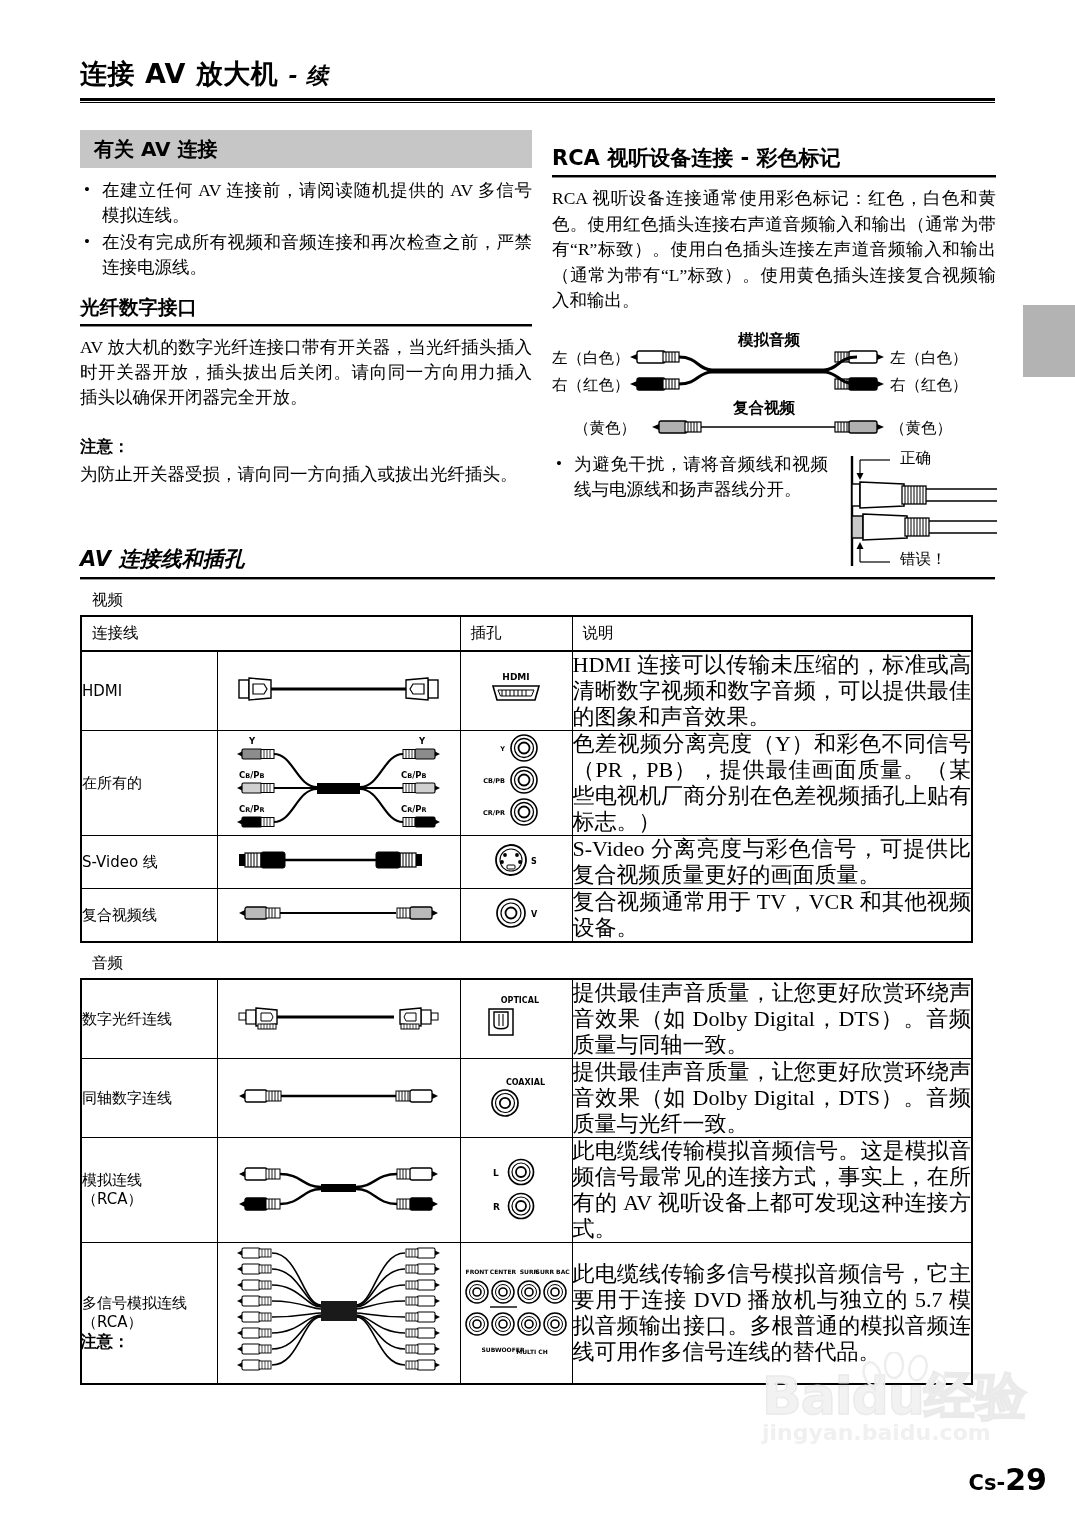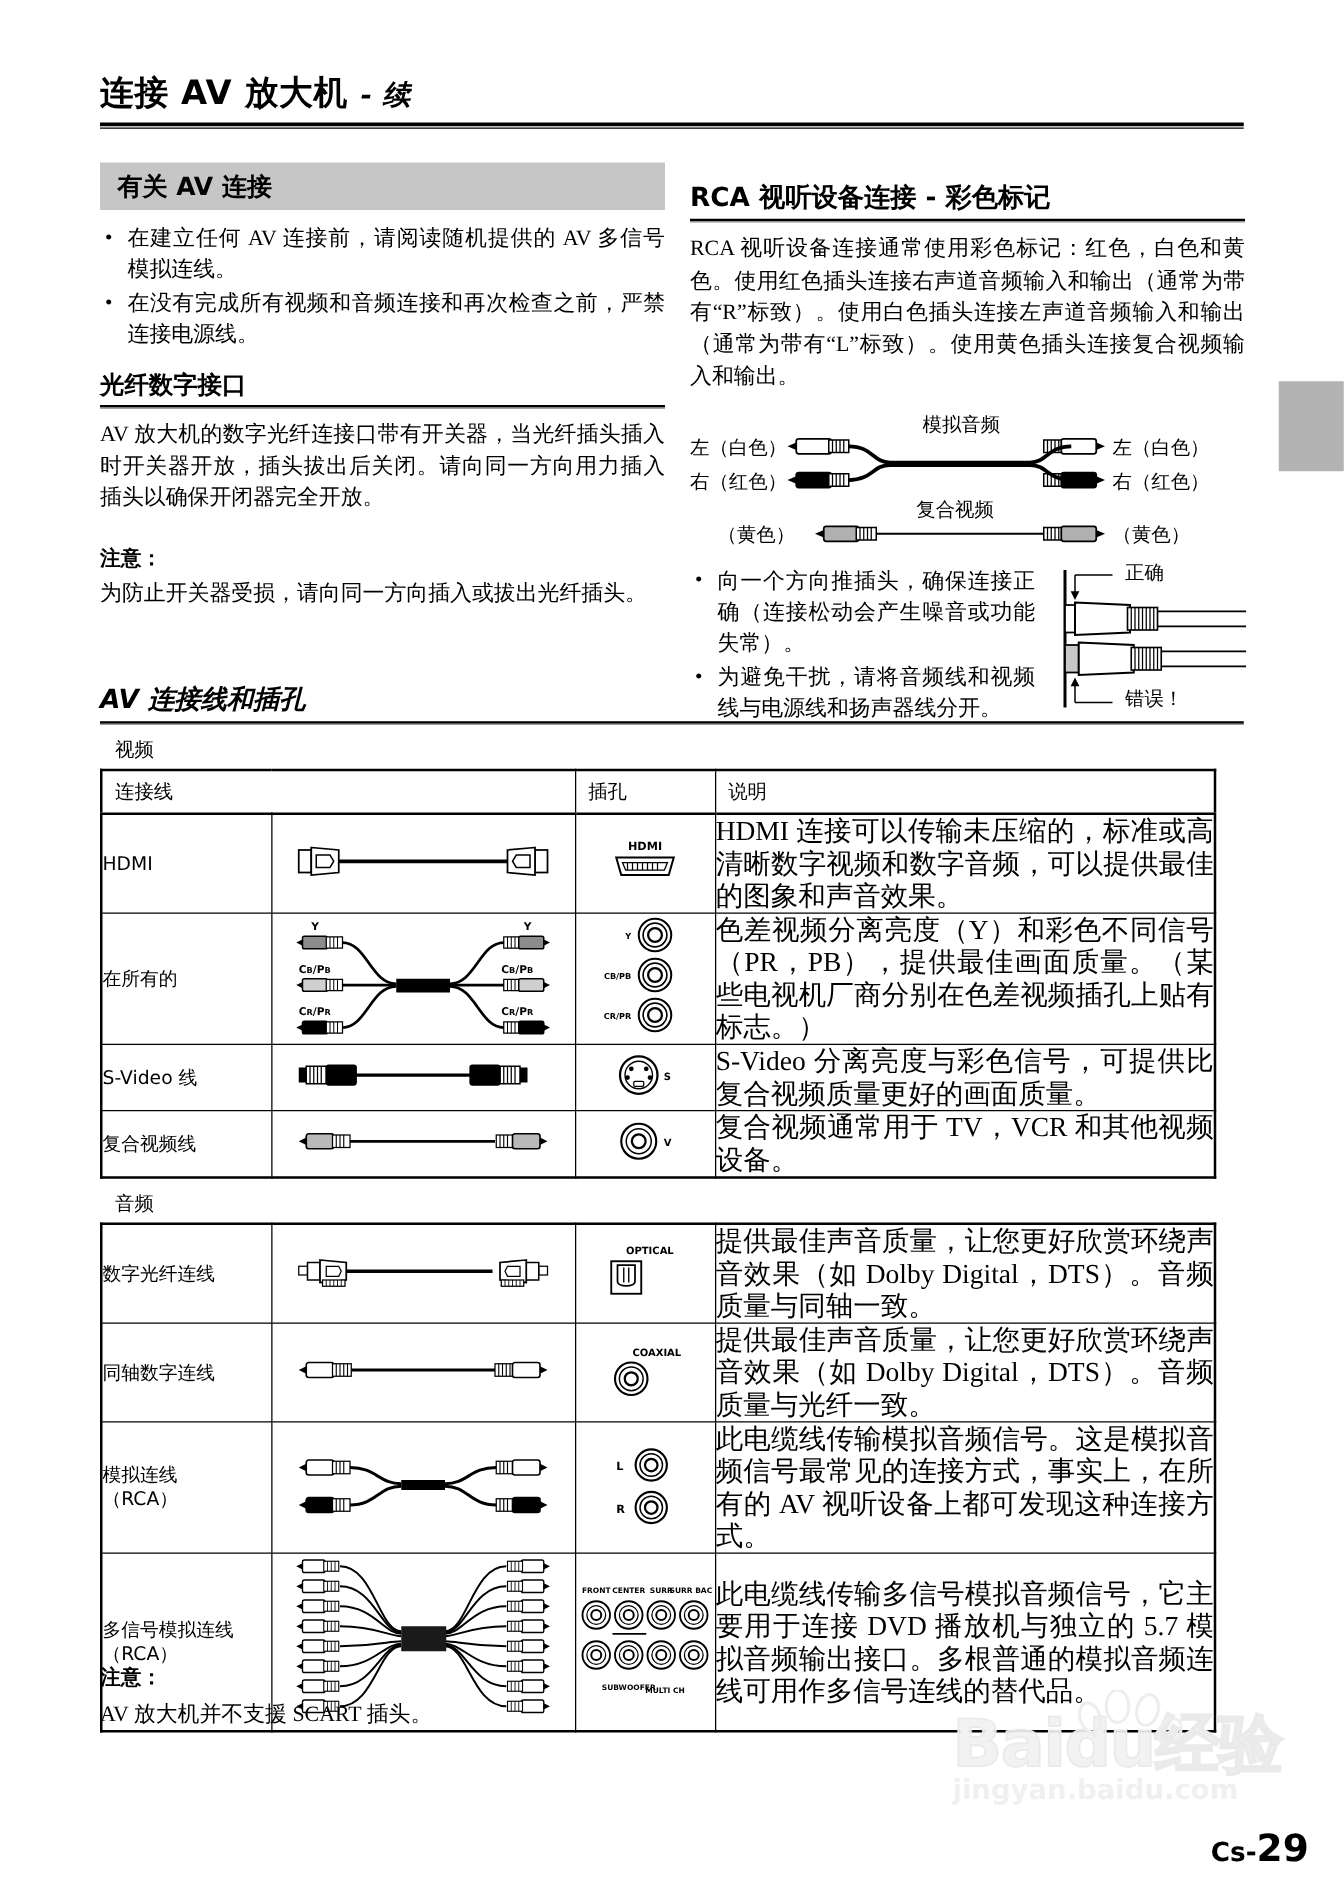--- a/index.html
+++ b/index.html
@@ -75,21 +75,21 @@
   
   .rca-dia { position:relative; height:110px; margin-top:18px; }
   .rca-dia svg { position:absolute; left:0; top:0; }
   .dlabel {
     position:absolute; font-size:15.5px;
     font-family:"Liberation Serif","DejaVu Serif",serif;
     white-space:nowrap;
   }
   .dlabel.bold {
     font-family:"DejaVu Sans","Liberation Sans",sans-serif;
-    font-weight:normal; font-size:15.5px;
+    font-weight:bold; font-size:15.5px;
   }
   .cw-lab {
     position:absolute; font-size:15.5px;
     font-family:"Liberation Serif","DejaVu Serif",serif;
   }
 
   
   .av-sec {
     position:absolute; left:80px; top:545px; width:915px;
   }
@@ -287,21 +287,20 @@
       <span class="dlabel" style="left:0px;top:43px;">右（红色）</span>
       <span class="dlabel" style="left:22px;top:86px;">（黄色）</span>
 
       <span class="dlabel" style="left:338px;top:16px;">左（白色）</span>
       <span class="dlabel" style="left:338px;top:43px;">右（红色）</span>
       <span class="dlabel" style="left:338px;top:86px;">（黄色）</span>
     </div>
 
     <div style="position:relative;">
       <ul class="bul" style="width:276px;">
-        <li>向一个方向推插头，确保连接正确（连接松动会产生噪音或功能失常）。</li>
         <li>为避免干扰，请将音频线和视频线与电源线和扬声器线分开。</li>
       </ul>
 
       <div style="position:absolute;left:290px;top:2px;width:155px;height:120px;">
         <svg width="155" height="120" viewBox="0 0 155 120">
 
           <line x1="10" y1="2" x2="10" y2="112" stroke="#000" stroke-width="2.4"></line>
 
           <line x1="18" y1="6" x2="48" y2="6" stroke="#000" stroke-width="1.2"></line>
           <line x1="18" y1="6" x2="18" y2="20" stroke="#000" stroke-width="1.2"></line>
@@ -921,21 +920,20 @@
             </svg>
           </td>
           <td class="desc">此电缆线传输多信号模拟音频信号，它主要用于连接 DVD 播放机与独立的 5.7 模拟音频输出接口。多根普通的模拟音频连线可用作多信号连线的替代品。</td>
         </tr>
       </tbody>
     </table>
   </div>
 
   <div class="bot-note">
     <div class="lab">注意：</div>
-    <div class="tx">AV 放大机并不支援 SCART 插头。</div>
   </div>
 
   <div class="wm">
     <svg class="paw" width="110" height="60" viewBox="0 0 110 60">
       <g fill="none" stroke="#ededed" stroke-width="2.4">
         <ellipse cx="24" cy="22" rx="8" ry="12" transform="rotate(-18 24 22)"></ellipse>
         <ellipse cx="46" cy="13" rx="9" ry="13"></ellipse>
         <ellipse cx="70" cy="16" rx="8.5" ry="12.5" transform="rotate(14 70 16)"></ellipse>
         <ellipse cx="88" cy="33" rx="8" ry="11" transform="rotate(32 88 33)"></ellipse>
       </g>

